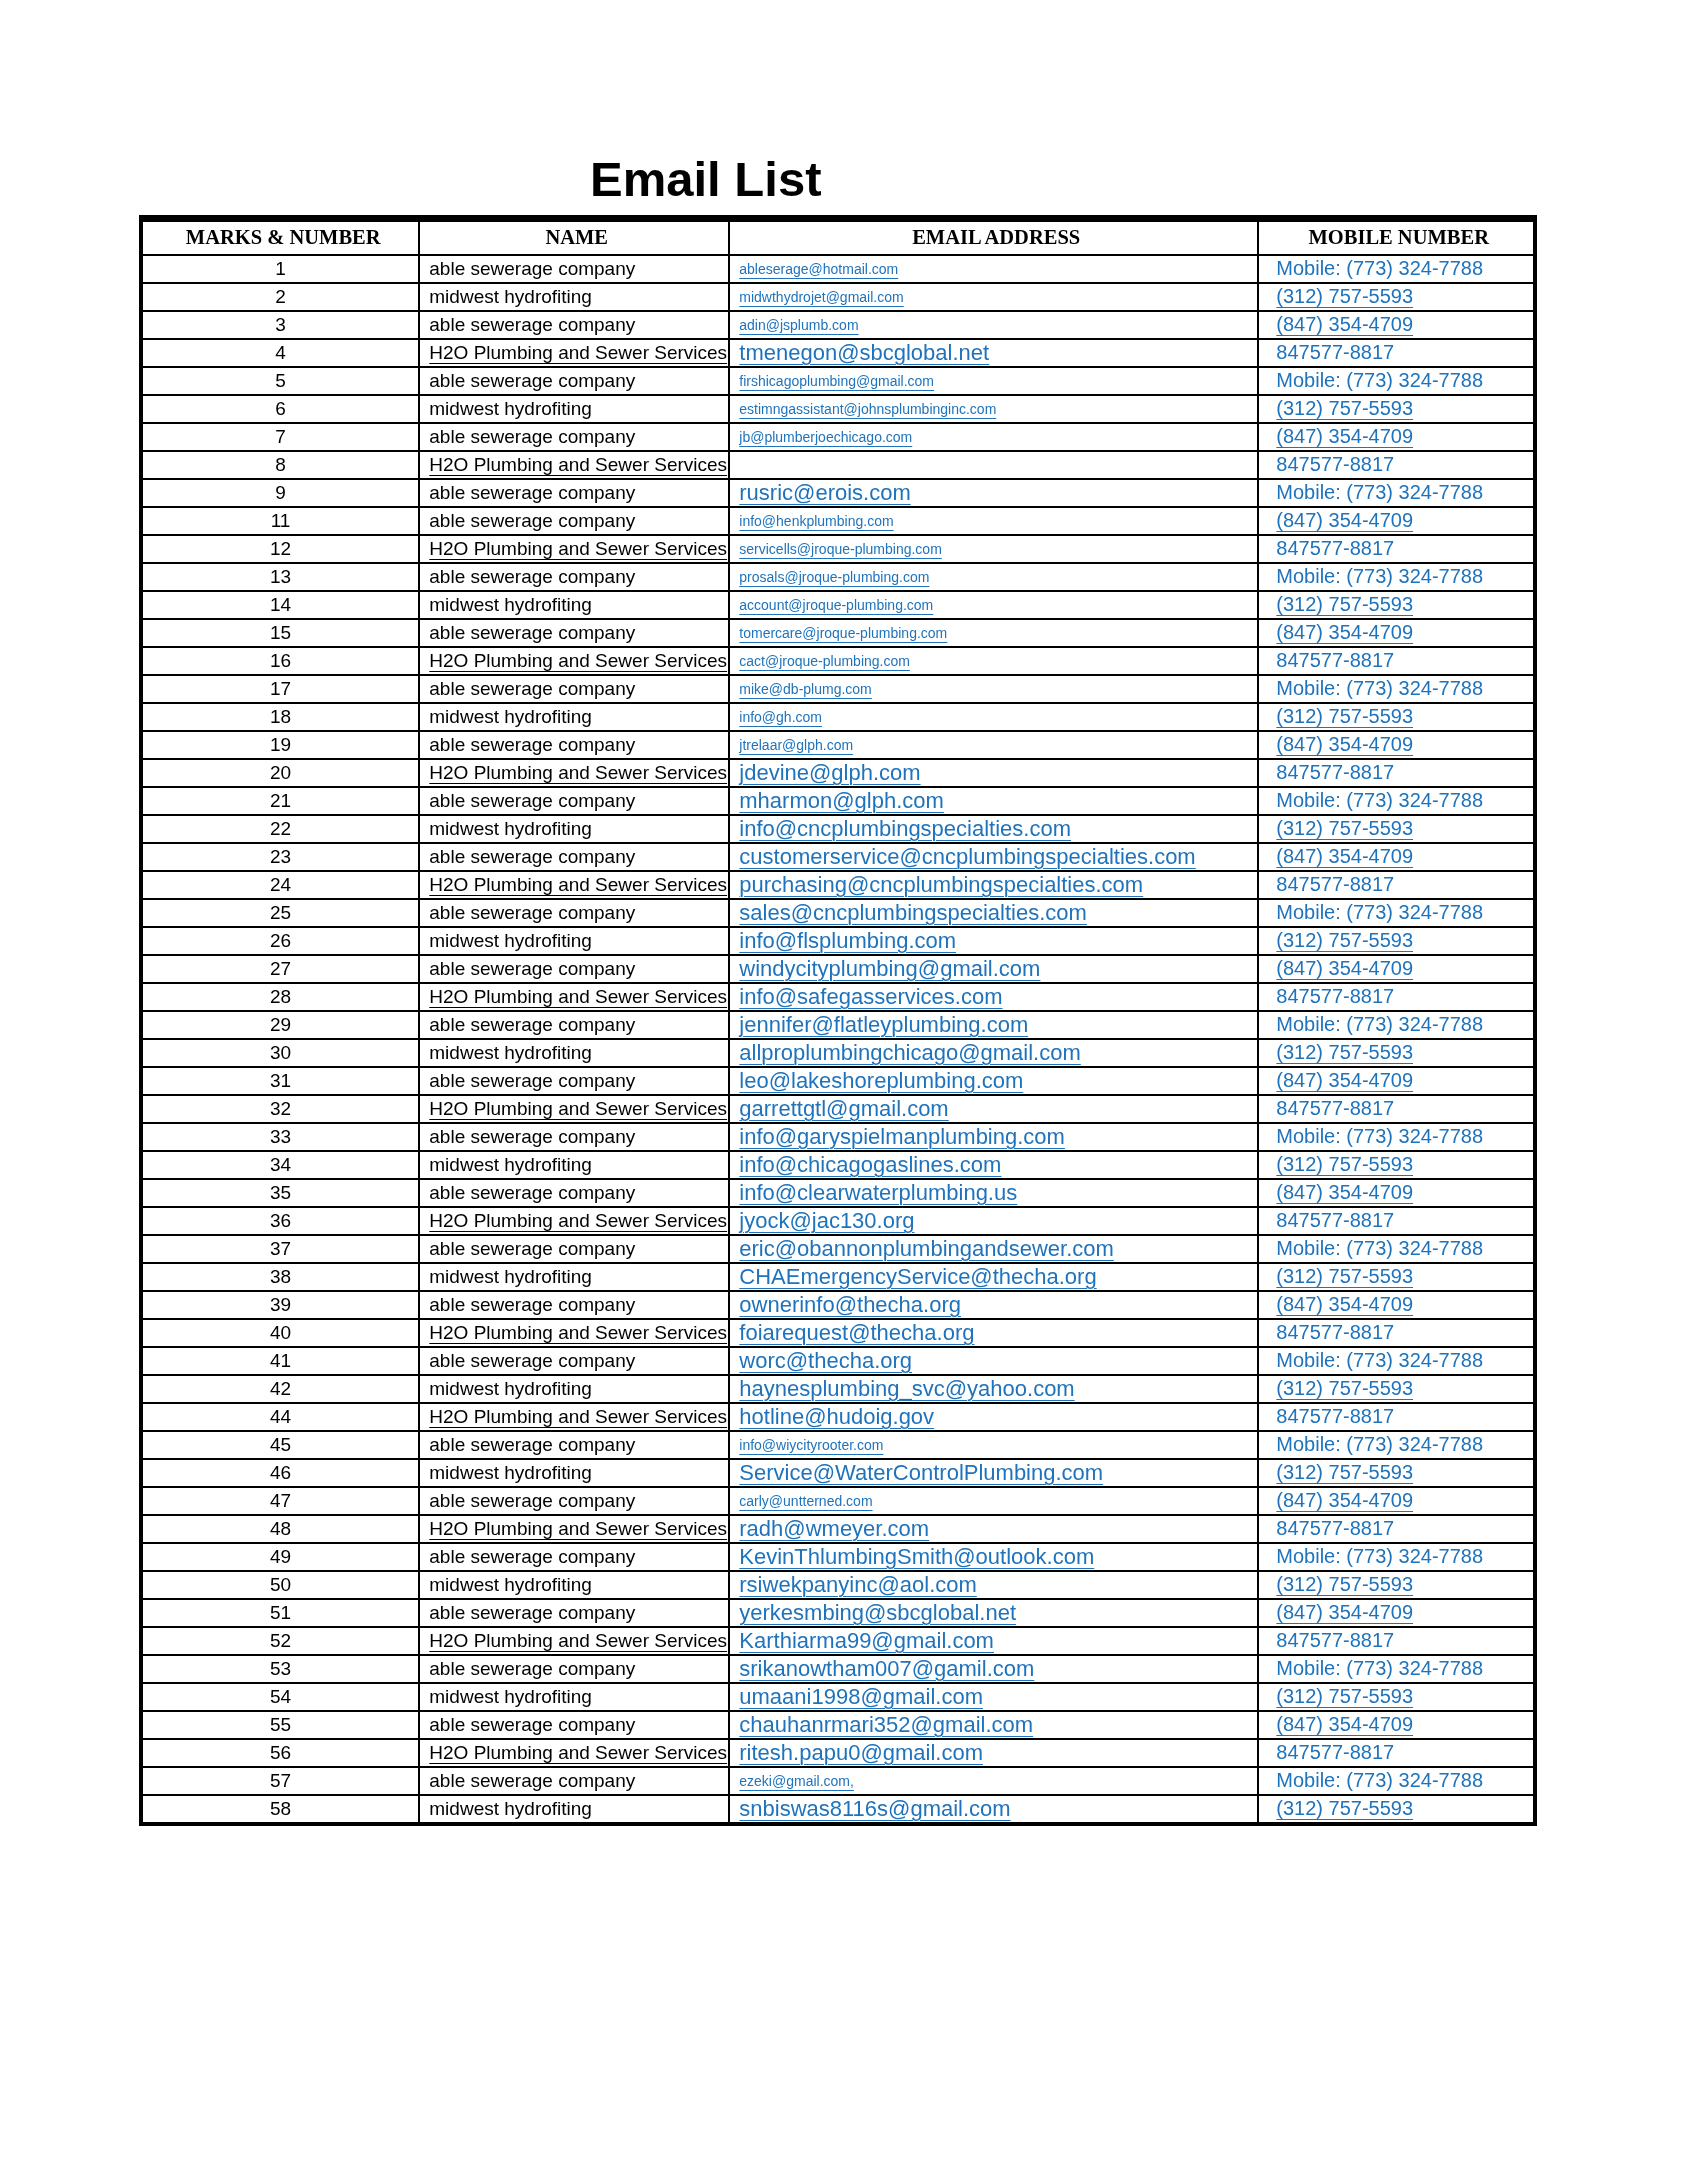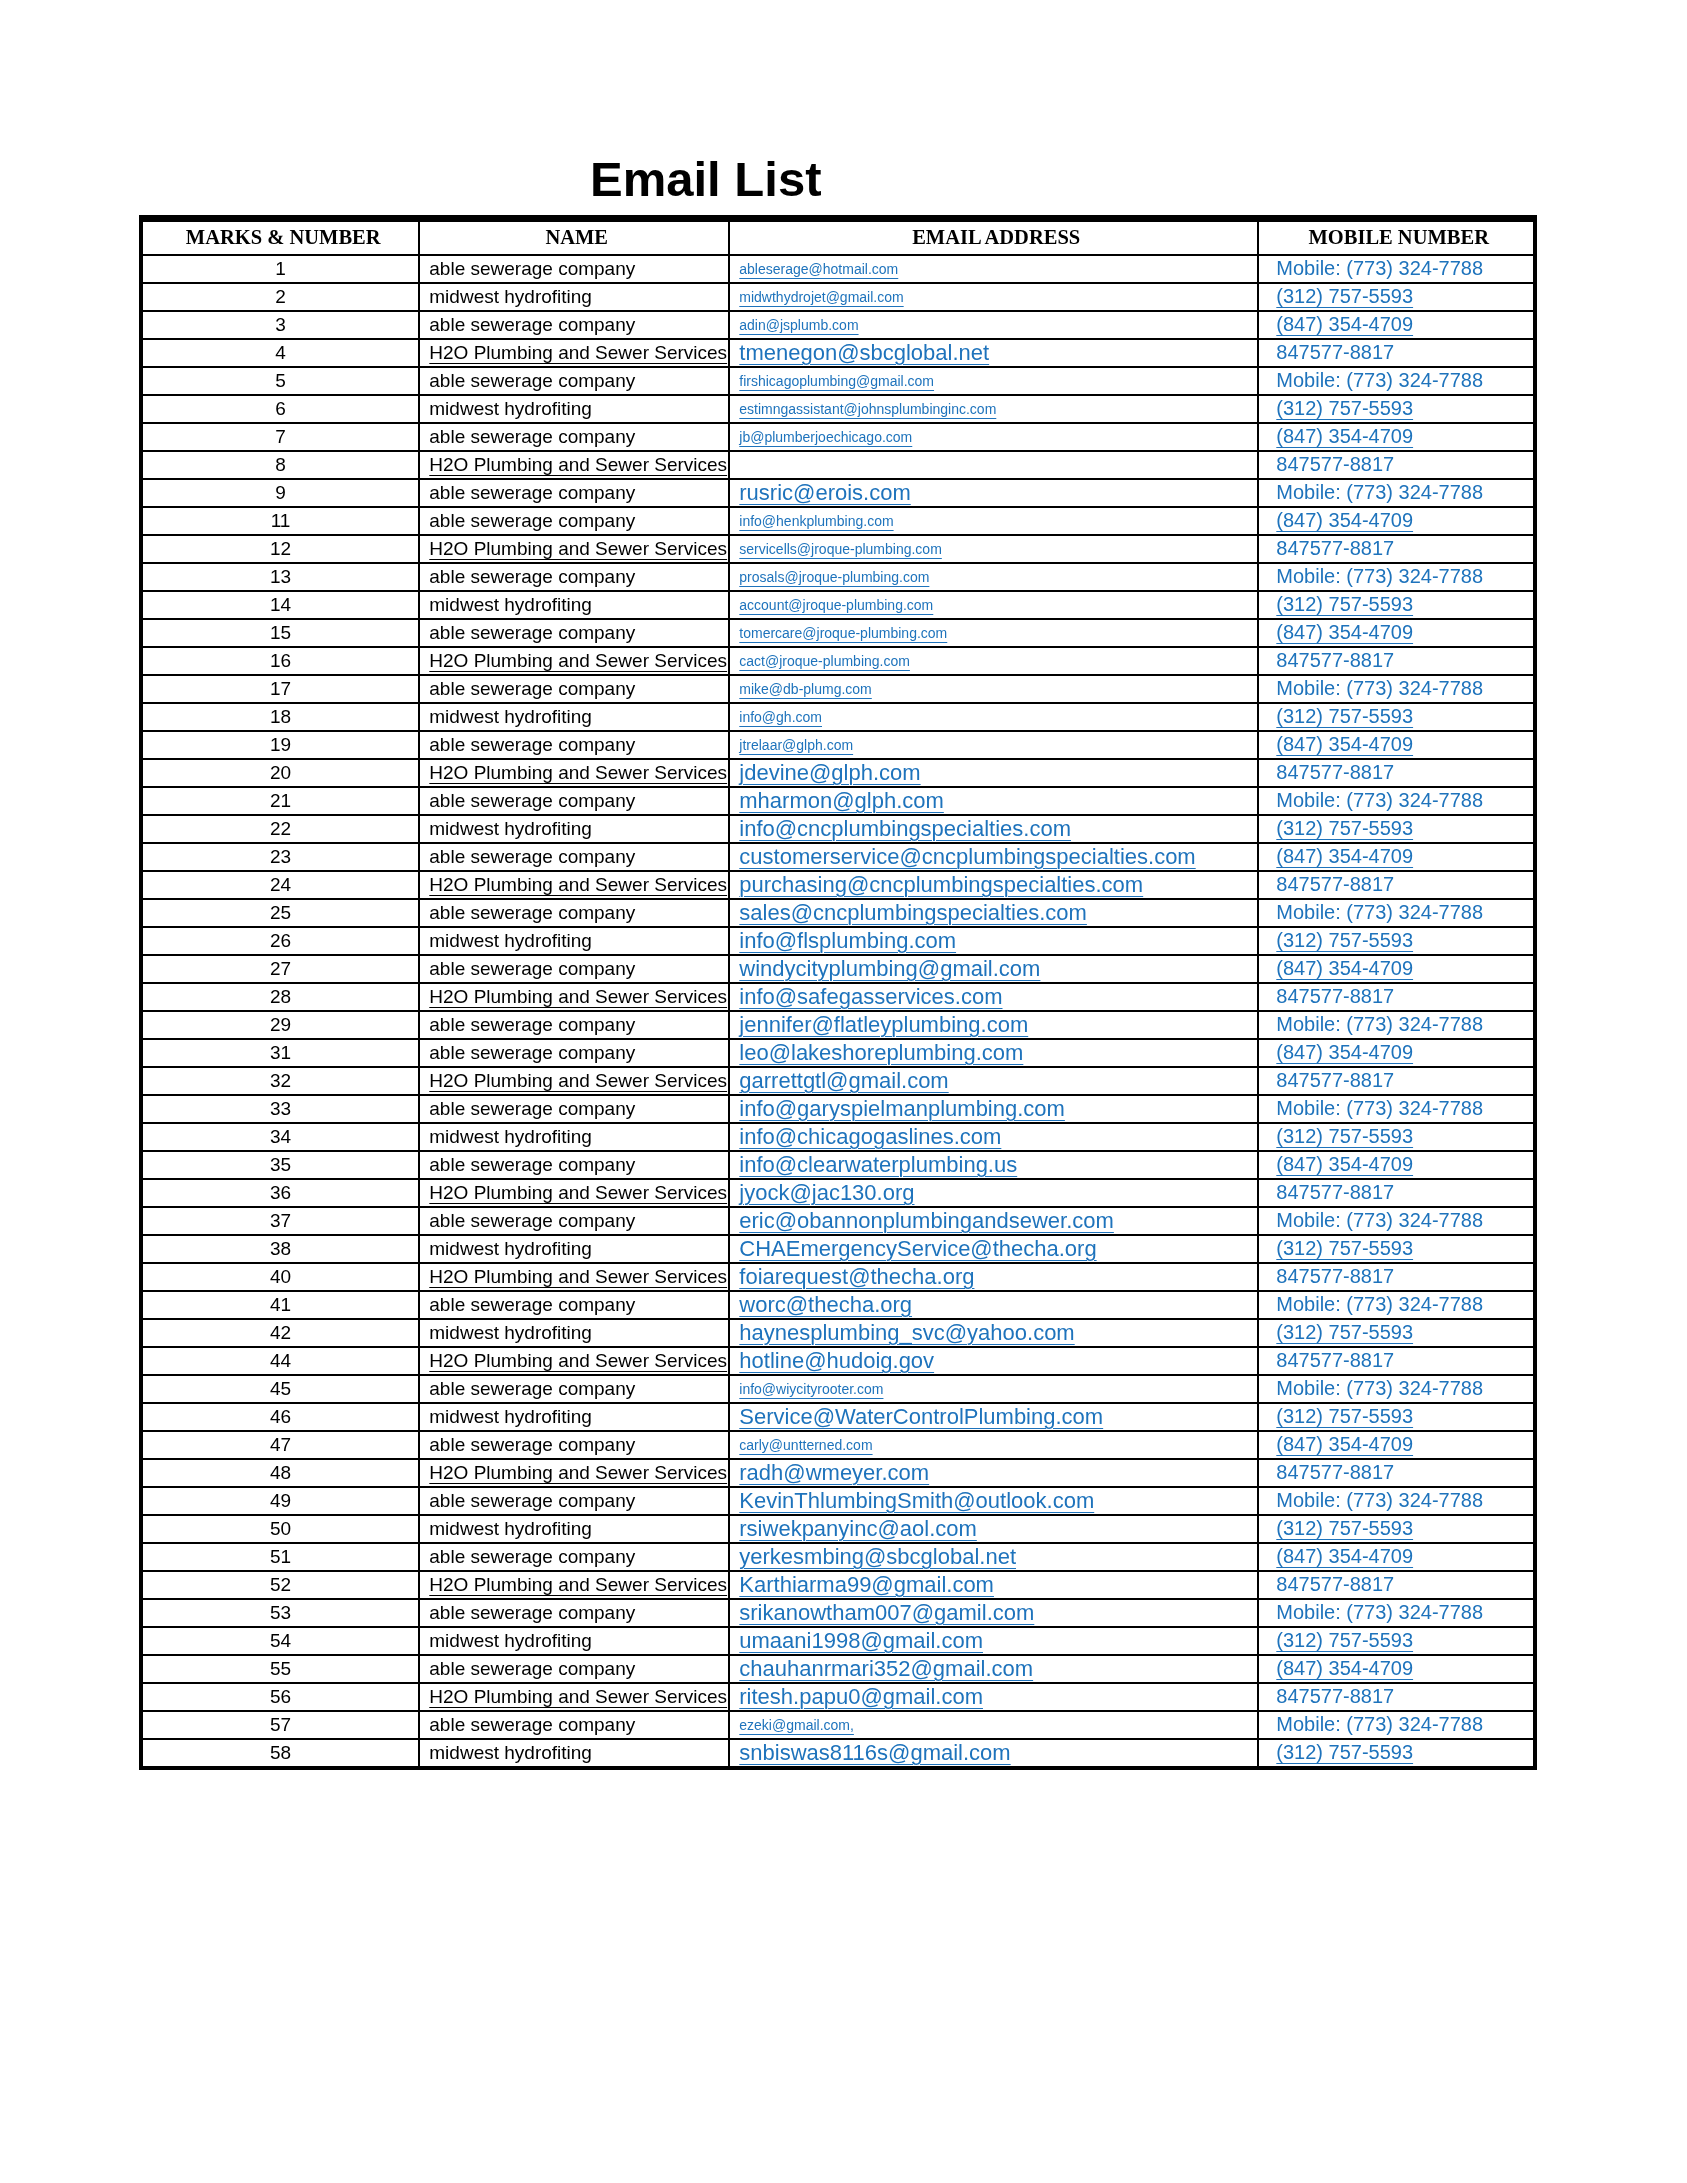--- a/index.html
+++ b/index.html
@@ -219,20 +219,26 @@
           <td class="c-email lg"><a>info@safegasservices.com</a></td>
           <td class="c-mobile"><span>847577-8817</span></td>
         </tr>
         <tr>
           <td class="c-num">29</td>
           <td class="c-name">able sewerage company</td>
           <td class="c-email lg"><a>jennifer@flatleyplumbing.com</a></td>
           <td class="c-mobile"><span>Mobile: (773) 324-7788</span></td>
         </tr>
         <tr>
+          <td class="c-num">30</td>
+          <td class="c-name">midwest hydrofiting</td>
+          <td class="c-email lg"><a>allproplumbingchicago@gmail.com</a></td>
+          <td class="c-mobile u"><span>(312) 757-5593</span></td>
+        </tr>
+        <tr>
           <td class="c-num">31</td>
           <td class="c-name">able sewerage company</td>
           <td class="c-email lg"><a>leo@lakeshoreplumbing.com</a></td>
           <td class="c-mobile u"><span>(847) 354-4709</span></td>
         </tr>
         <tr>
           <td class="c-num">32</td>
           <td class="c-name u">H2O Plumbing and Sewer Services</td>
           <td class="c-email lg"><a>garrettgtl@gmail.com</a></td>
           <td class="c-mobile"><span>847577-8817</span></td>
@@ -265,20 +271,26 @@
           <td class="c-num">37</td>
           <td class="c-name">able sewerage company</td>
           <td class="c-email lg"><a>eric@obannonplumbingandsewer.com</a></td>
           <td class="c-mobile"><span>Mobile: (773) 324-7788</span></td>
         </tr>
         <tr>
           <td class="c-num">38</td>
           <td class="c-name">midwest hydrofiting</td>
           <td class="c-email lg"><a>CHAEmergencyService@thecha.org</a></td>
           <td class="c-mobile u"><span>(312) 757-5593</span></td>
+        </tr>
+        <tr>
+          <td class="c-num">39</td>
+          <td class="c-name">able sewerage company</td>
+          <td class="c-email lg"><a>ownerinfo@thecha.org</a></td>
+          <td class="c-mobile u"><span>(847) 354-4709</span></td>
         </tr>
         <tr>
           <td class="c-num">40</td>
           <td class="c-name u">H2O Plumbing and Sewer Services</td>
           <td class="c-email lg"><a>foiarequest@thecha.org</a></td>
           <td class="c-mobile"><span>847577-8817</span></td>
         </tr>
         <tr>
           <td class="c-num">41</td>
           <td class="c-name">able sewerage company</td>

